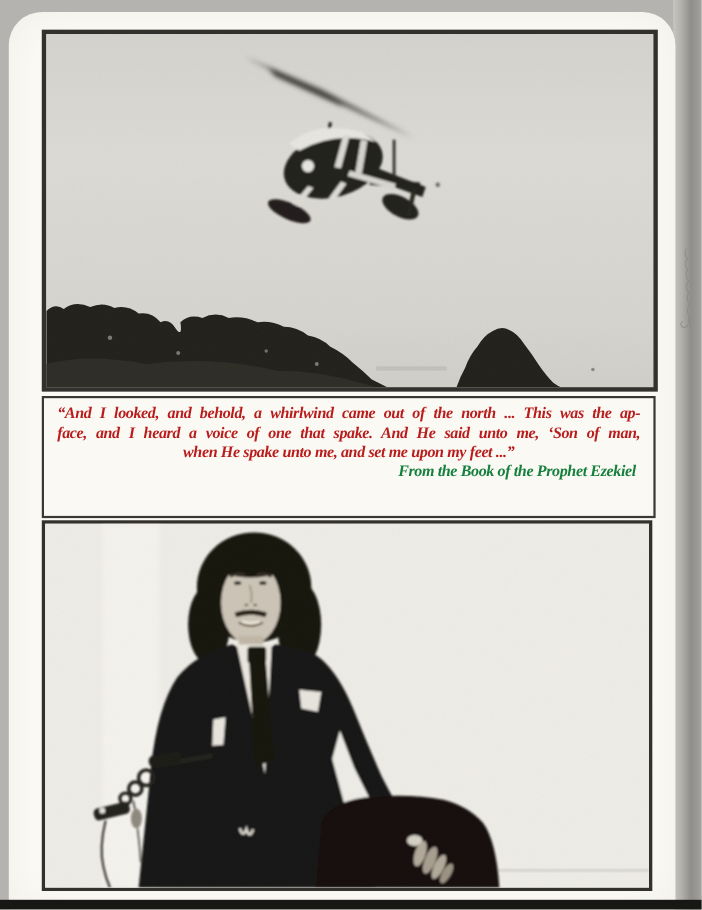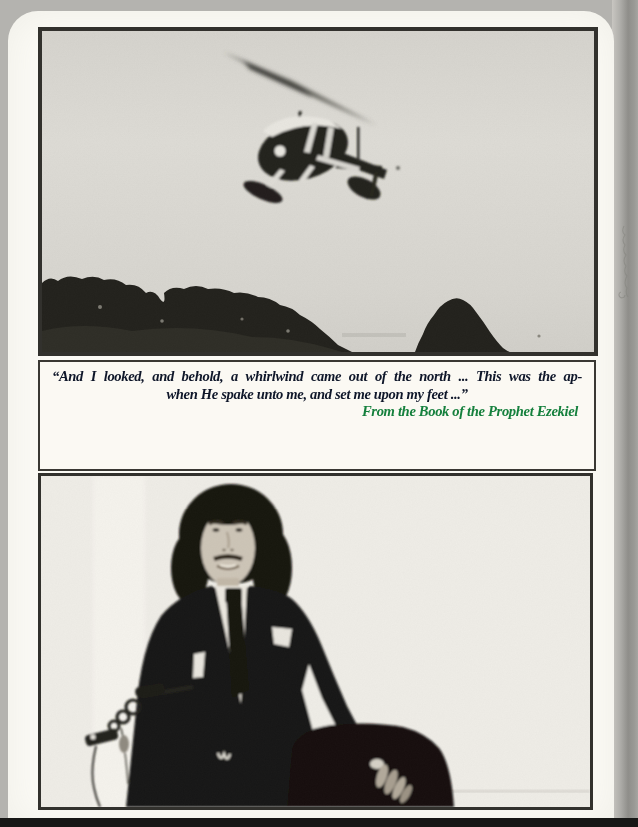--- a/index.html
+++ b/index.html
@@ -14,21 +14,21 @@
     box-shadow:inset 0 0 40px rgba(160,155,140,.12);}
   
   .photo-frame{position:absolute;box-sizing:border-box;overflow:hidden;}
   .photo-top{left:30px;top:16px;width:560px;height:329px;border:4px solid #32312d;background:#dbd9d3;}
   .photo-bottom{left:30px;top:462px;width:555px;height:337px;border:3px solid #32312d;background:#efede7;}
   .photo-frame svg{display:block;width:100%;height:100%;}
   
   .quote-box{position:absolute;left:30px;top:349px;width:558px;height:111px;box-sizing:border-box;
     border:2px solid #3a3833;background:#fbf9f3;padding:6px 12px 2px 12px;overflow:hidden;}
   .quote-line{font-family:"Liberation Serif",serif;font-style:italic;font-weight:bold;
-    font-size:14.6px;line-height:17.7px;color:#0f172a;letter-spacing:-0.35px;
+    font-size:14.6px;line-height:17.7px;color:#b91c1c;letter-spacing:-0.35px;
     white-space:nowrap;}
   .quote-line.justify{text-align:justify;text-align-last:justify;}
   .quote-line.last{text-align:center;}
   .quote-attr{font-family:"Liberation Serif",serif;font-style:italic;font-weight:bold;
     font-size:14.6px;line-height:17.7px;color:#15803d;letter-spacing:-0.35px;
     text-align:right;padding-right:4px;white-space:nowrap;}
   
   .bottom-band{position:absolute;left:0;bottom:0;width:638px;height:9px;background:#171716;z-index:9;}
   
   .pencil-mark{position:absolute;right:8px;top:222px;width:14px;height:86px;opacity:.55;z-index:5;}
@@ -117,20 +117,21 @@
 
           <rect x="300" y="302" width="64" height="4" fill="#b9b7b0" opacity="0.6"></rect>
           <circle cx="497" cy="305" r="1.6" fill="#8a887f"></circle>
         </g>
         <rect x="0" y="0" width="552" height="321" filter="url(#grain)" opacity="0.10"></rect>
       </svg>
     </div>
 
     <div class="quote-box">
       <div class="quote-line justify">“And I looked, and behold, a whirlwind came out of the north ... This was the ap-</div>
+      <div class="quote-line justify">face, and I heard a voice of one that spake. And He said unto me, ‘Son of man,</div>
       <div class="quote-line last">when He spake unto me, and set me upon my feet ...”</div>
       <div class="quote-attr">From the Book of the Prophet Ezekiel</div>
     </div>
 
     <div class="photo-frame photo-bottom">
       <svg viewBox="0 0 549 331" preserveAspectRatio="none">
         <defs>
           <filter id="psoft">
               <feGaussianBlur stdDeviation="1.0"></feGaussianBlur>
             </filter>

